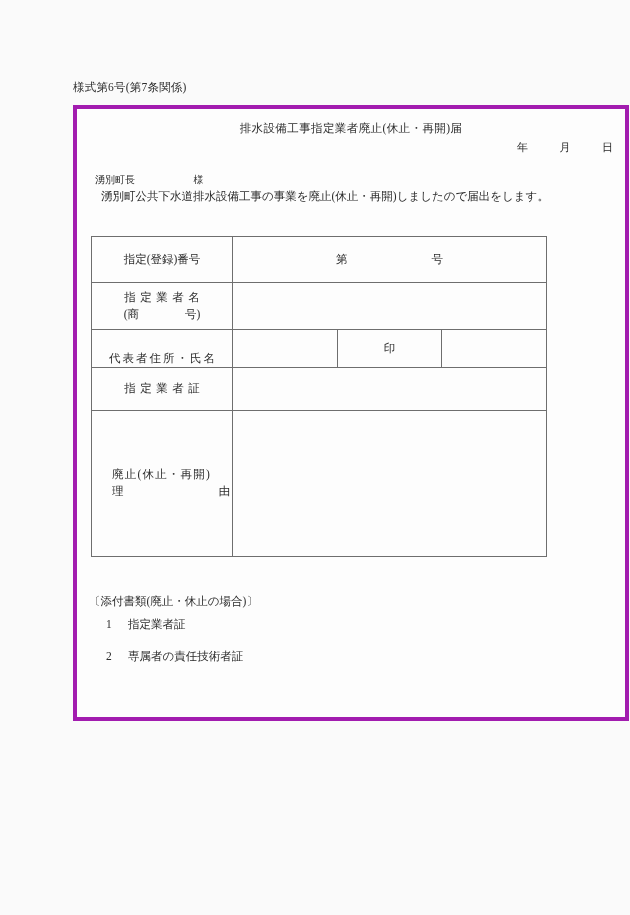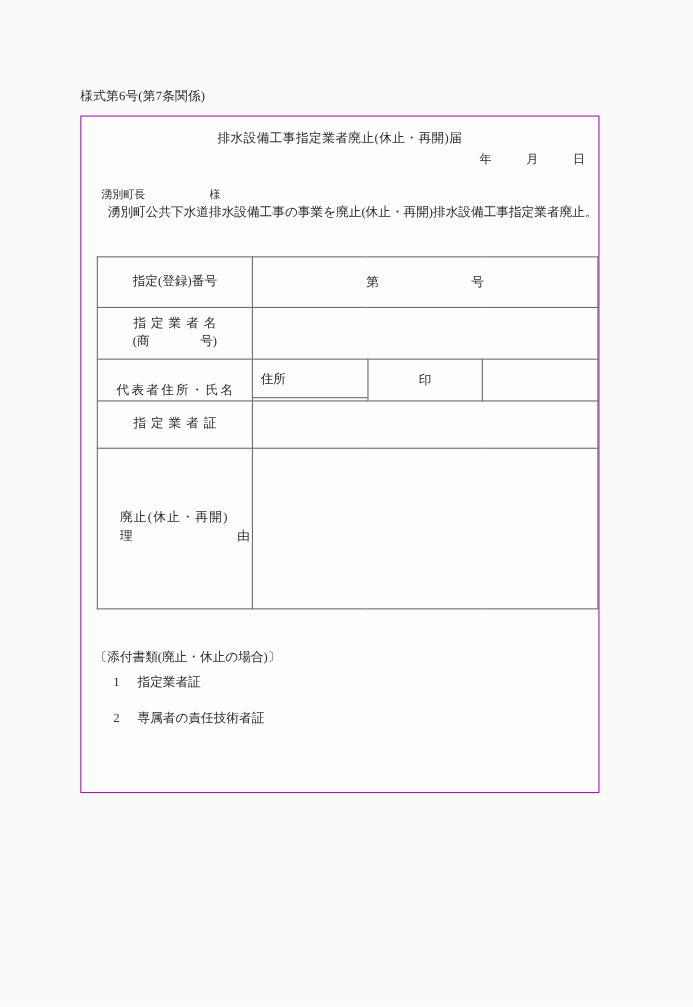--- a/index.html
+++ b/index.html
@@ -29,23 +29,23 @@
     font-size: 11.5px;
     letter-spacing: 0.2px;
     white-space: nowrap;
   }
 
   
   .frame {
     position: absolute;
     left: 73px;
     top: 105px;
-    width: 472px;
+    width: 556px;
     height: 616px;
-    border: 1px solid #a21caf;
+    border: 4px solid #a21caf;
     background: #fdfdfd;
     box-sizing: border-box;
   }
 
   
   .doc-title {
     position: absolute;
     left: 0;
     top: 12px;
     width: 100%;
@@ -206,21 +206,21 @@
       <span>月</span>
       <span class="date-sep"></span>
       <span>日</span>
     </div>
 
     <div class="addressee">
       <span>湧別町長</span>
       <span class="honorific">様</span>
     </div>
 
-    <div class="body-text">湧別町公共下水道排水設備工事の事業を廃止(休止・再開)排水設備工事指定業者廃止。</div>
+    <div class="body-text">湧別町公共下水道排水設備工事の事業を廃止(休止・再開)しましたので届出をします。</div>
 
     <table class="form-table">
       <tbody>
         <tr class="row-number">
           <td class="label-cell">指定(登録)番号</td>
           <td class="value-number" colspan="3">
             <span class="kanji-dai">第</span><span>号</span>
           </td>
         </tr>
 
@@ -232,23 +232,20 @@
           <td colspan="3"></td>
         </tr>
 
         <tr class="row-representative">
           <td class="label-cell">
             <span class="spaced-wide">代表者住所・氏名</span>
           </td>
           <td class="rep-sub">
             <table class="rep-inner">
               <tbody>
-                <tr>
-                  <td>住所</td>
-                </tr>
               </tbody>
             </table>
           </td>
           <td class="seal-cell">印</td>
           <td class="blank-cell"></td>
         </tr>
 
         <tr class="row-office">
           <td class="label-cell">
             <span class="spaced">指定業者証</span>

